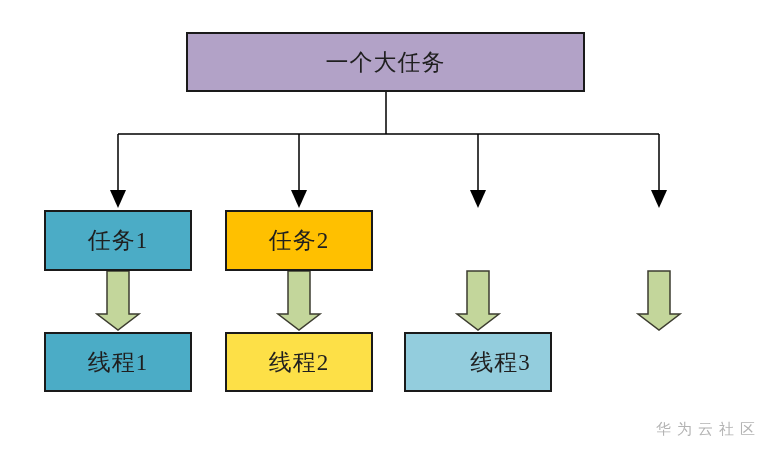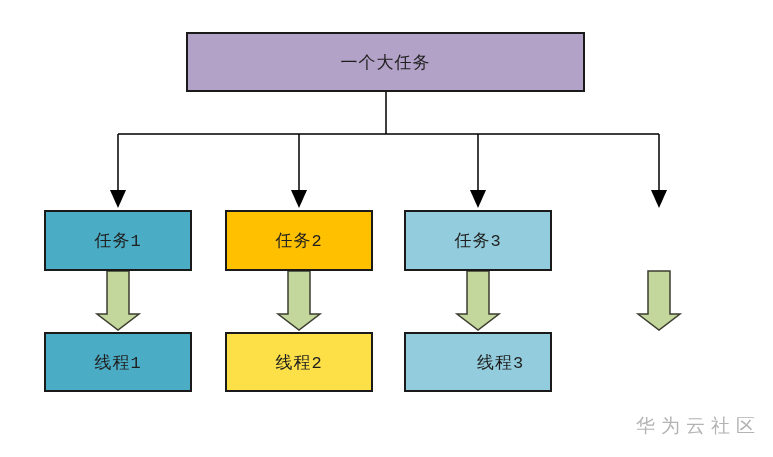--- a/index.html
+++ b/index.html
@@ -18,39 +18,38 @@
   }
   .node {
     position: absolute;
     box-sizing: border-box;
     border: 2px solid #1a1a1a;
     display: flex;
     align-items: center;
     justify-content: center;
   }
   .node .label {
-    font-size: 17px;
+    font-size: 23px;
     color: #1f1f1f;
     letter-spacing: 1px;
     white-space: nowrap;
-    font-family: Liberation Mono, monospace;
   }
   .root-box   { left: 186px; top: 32px;  width: 399px; height: 60px; }
   .task-row   { top: 210px; height: 61px; width: 148px; }
   .thread-row { top: 332px; height: 60px; width: 148px; }
   .col-1 { left: 44px; }
   .col-2 { left: 225px; justify-content: center; }
   .col-3 { left: 404px; }
   .col-4 { left: 585px; }
   .watermark {
     position: absolute;
     right: 12px;
     bottom: 18px;
     font-family: "Liberation Sans", "DejaVu Sans", sans-serif;
-    font-size: 19px;
+    font-size: 15px;
     font-weight: 500;
     letter-spacing: 6px;
     color: #b3b3b3;
     white-space: nowrap;
   }
 </style>
 </head>
 <body>
 
 <div class="canvas">
@@ -71,23 +70,20 @@
   <div class="node root-box" style="background-color: rgb(178, 162, 199); border-color: rgb(26, 26, 26);">
     <span class="label">一个大任务</span>
   </div>
 
   <div class="node task-row col-1" style="background-color: rgb(75, 172, 198); border-color: rgb(26, 26, 26);">
     <span class="label">任务1</span>
   </div>
   <div class="node task-row col-2" style="background-color: rgb(255, 192, 0); border-color: rgb(26, 26, 26);">
     <span class="label">任务2</span>
   </div>
-  <div class="node task-row col-3" style="background-color: rgb(147, 205, 221); border-color: rgb(26, 26, 26);">
-    <span class="label">任务3</span>
-  </div>
 
   <div class="node thread-row col-1" style="background-color: rgb(75, 172, 198); border-color: rgb(26, 26, 26);">
     <span class="label">线程1</span>
   </div>
   <div class="node thread-row col-2" style="background-color: #fde047; border-color: rgb(26, 26, 26);">
     <span class="label">线程2</span>
   </div>
   <div class="node thread-row col-3" style="background-color: rgb(147, 205, 221); border-color: rgb(26, 26, 26); padding-left: 45px;">
     <span class="label">线程3</span>
   </div>

